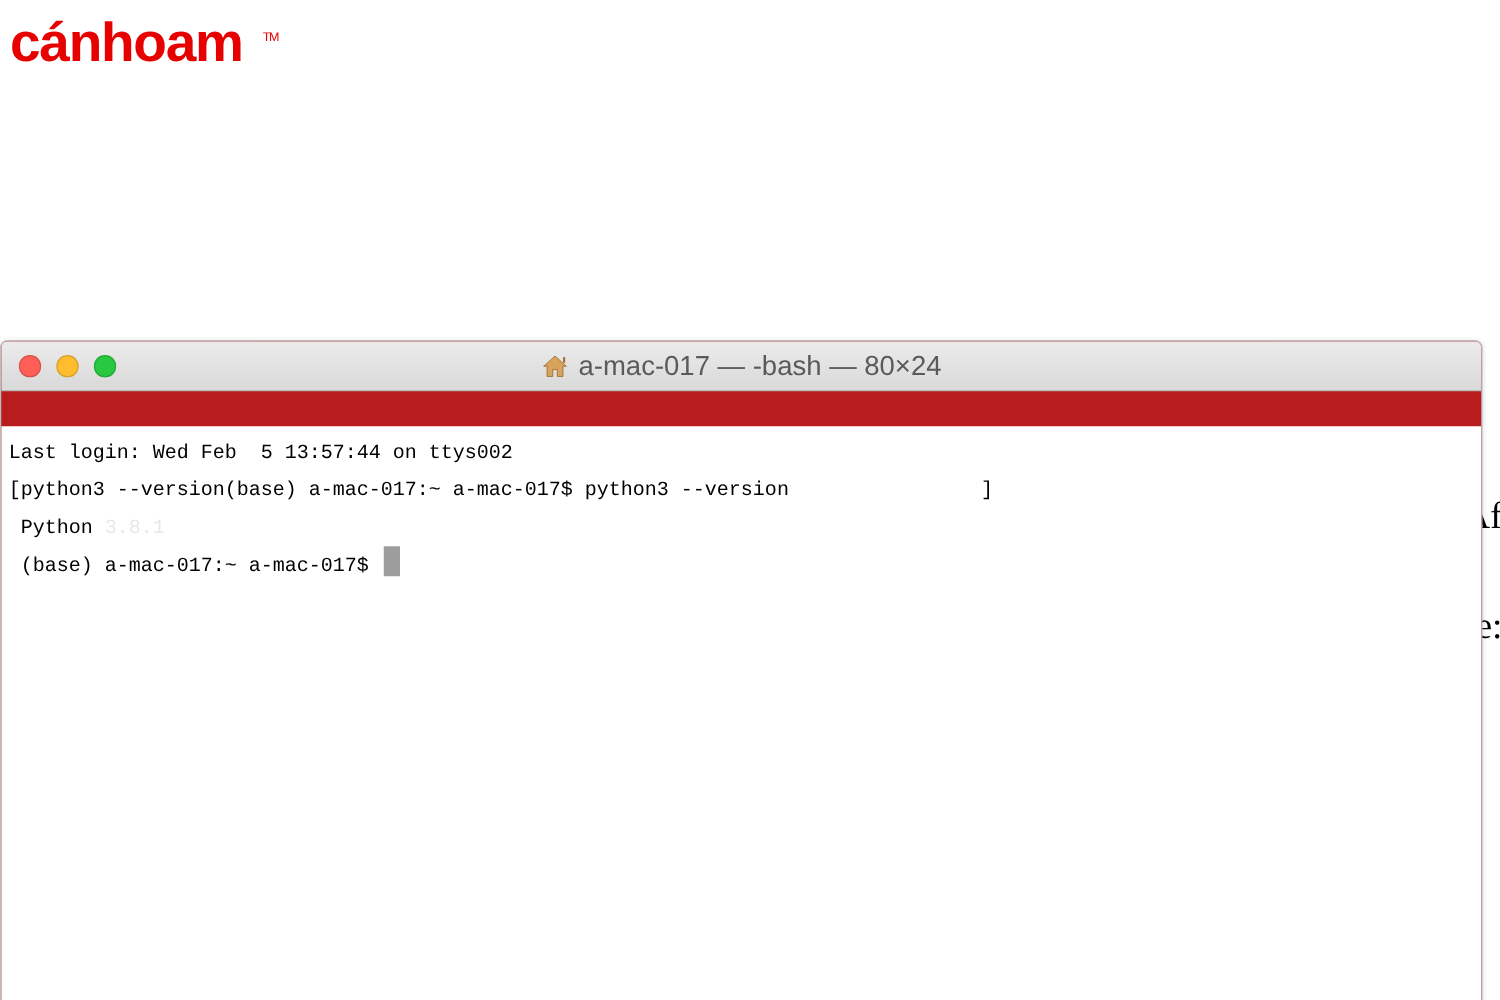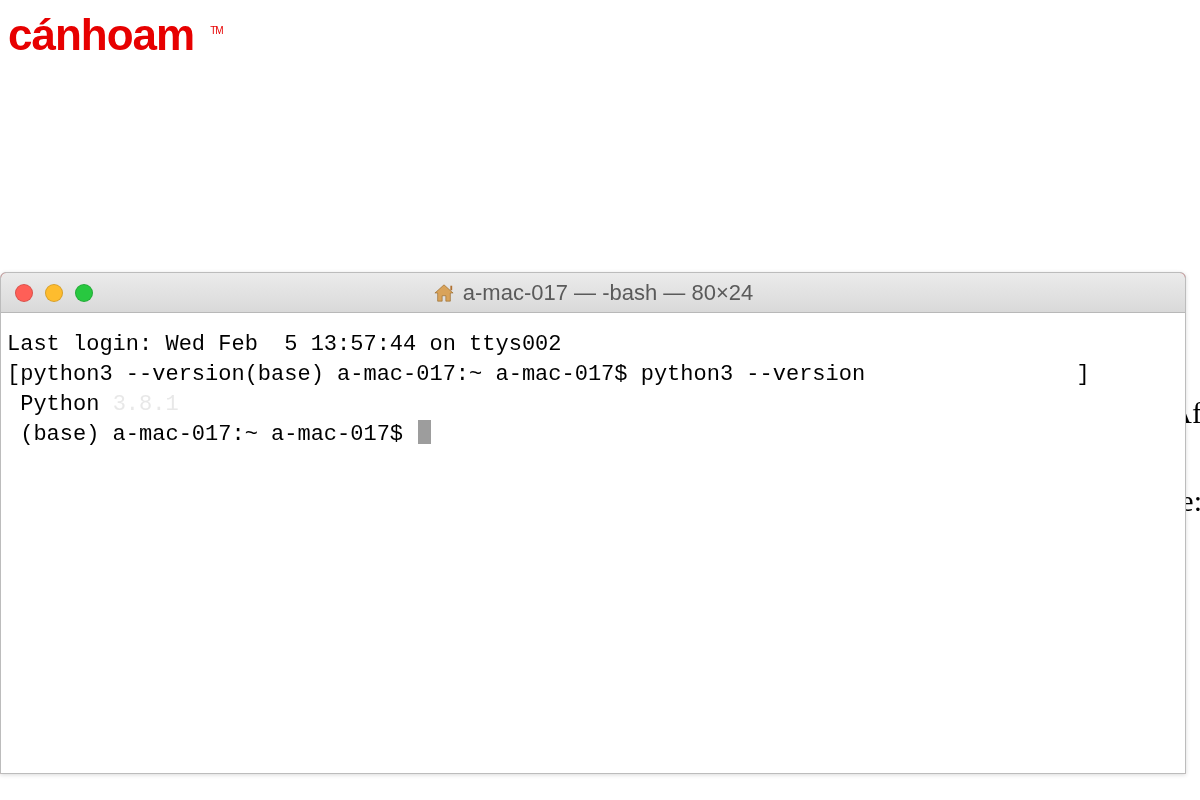--- a/index.html
+++ b/index.html
@@ -76,28 +76,29 @@
     }
     .home-icon {
       width: 22px;
       height: 20px;
       display: inline-block;
       position: relative;
     }
     .home-icon svg { display: block; }
     .terminal-body {
       background: #ffffff;
-      padding: 17px 6px 12px 6px;
+      padding: 6px 6px 12px 6px;
       font-family: "SF Mono", Menlo, Monaco, "Courier New", monospace;
-      font-size: 22px;
+      font-size: 16px;
       line-height: 30px;
       color: #000000;
       min-height: 460px;
       letter-spacing: 0px;
       white-space: pre;
+      margin-top: 28px;
     }
     .faded {
       color: #e8e8e8;
     }
     .term-line {
       display: block;
     }
     .cursor {
       display: inline-block;
       width: 13px;

